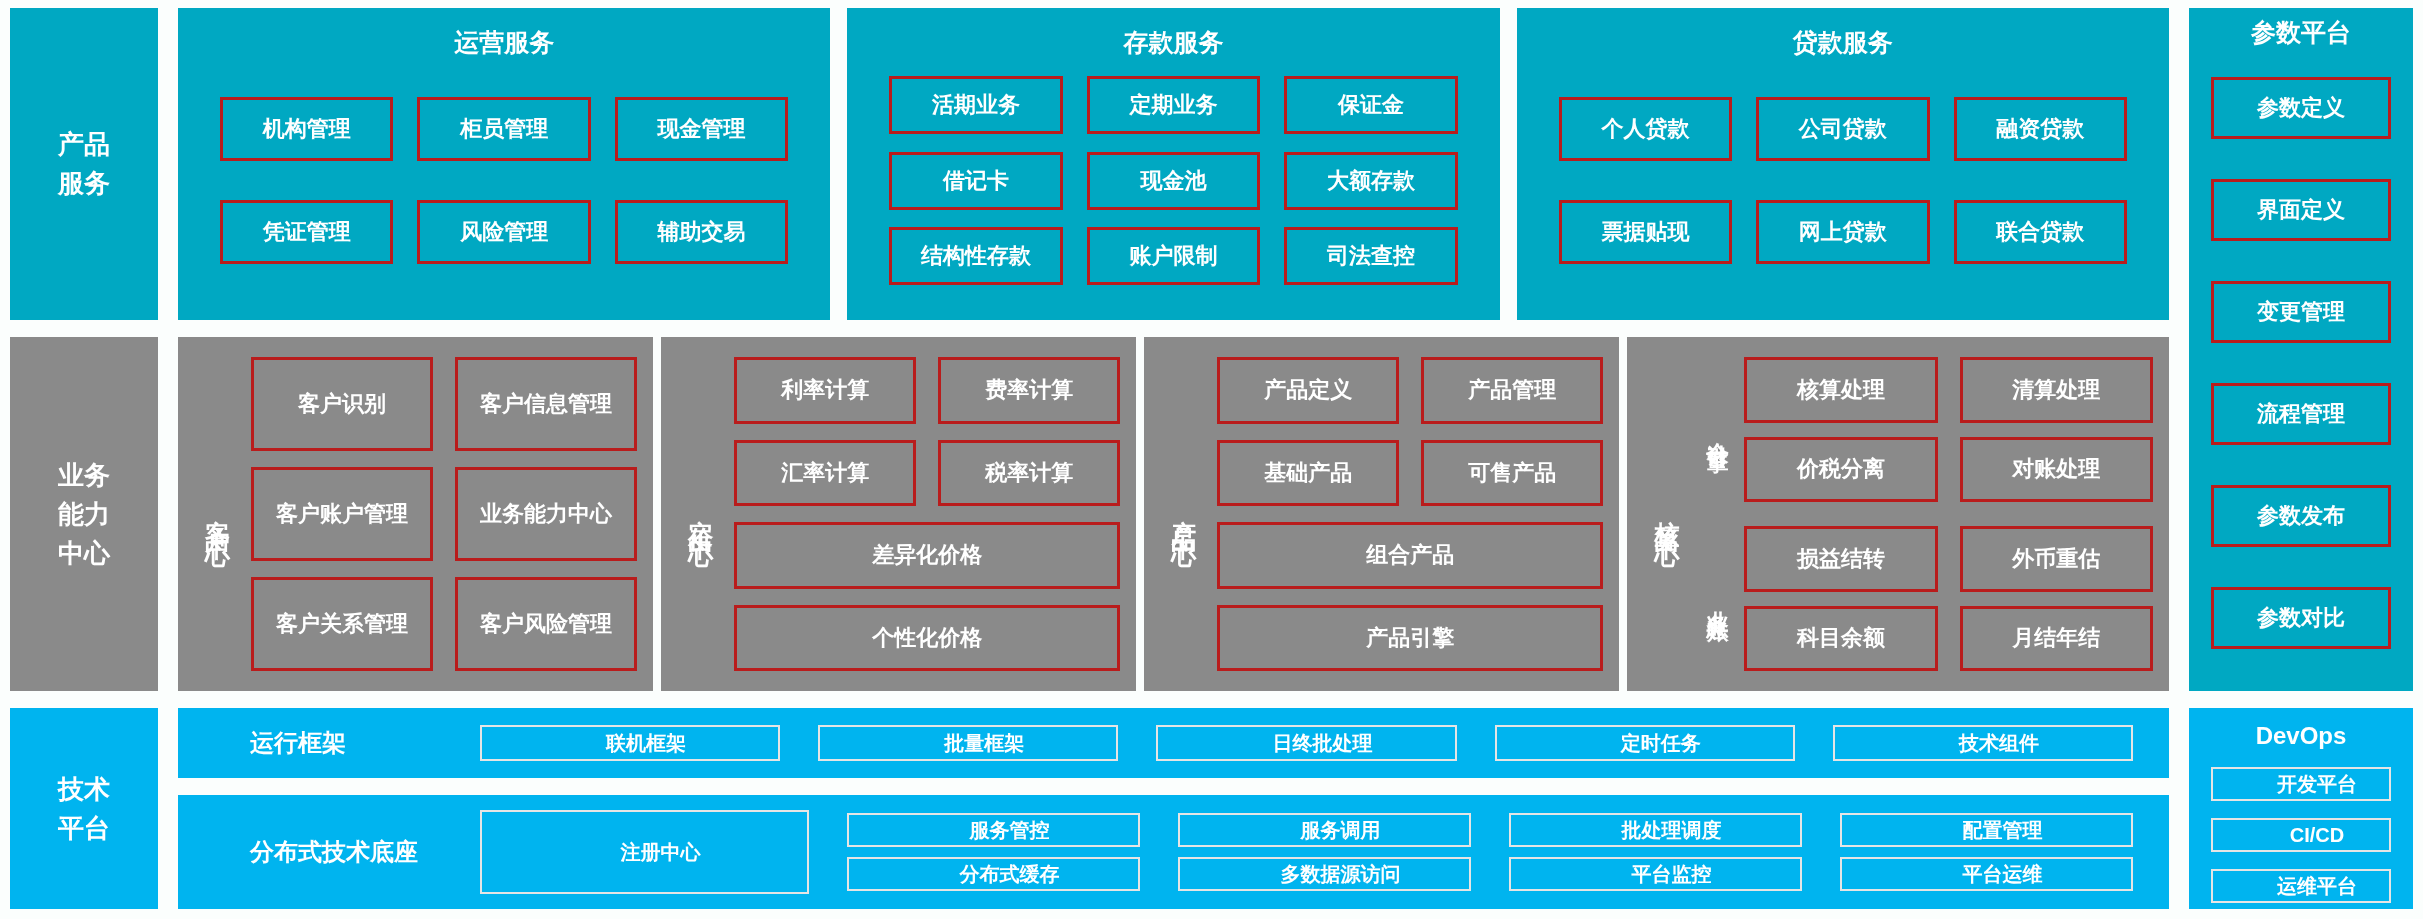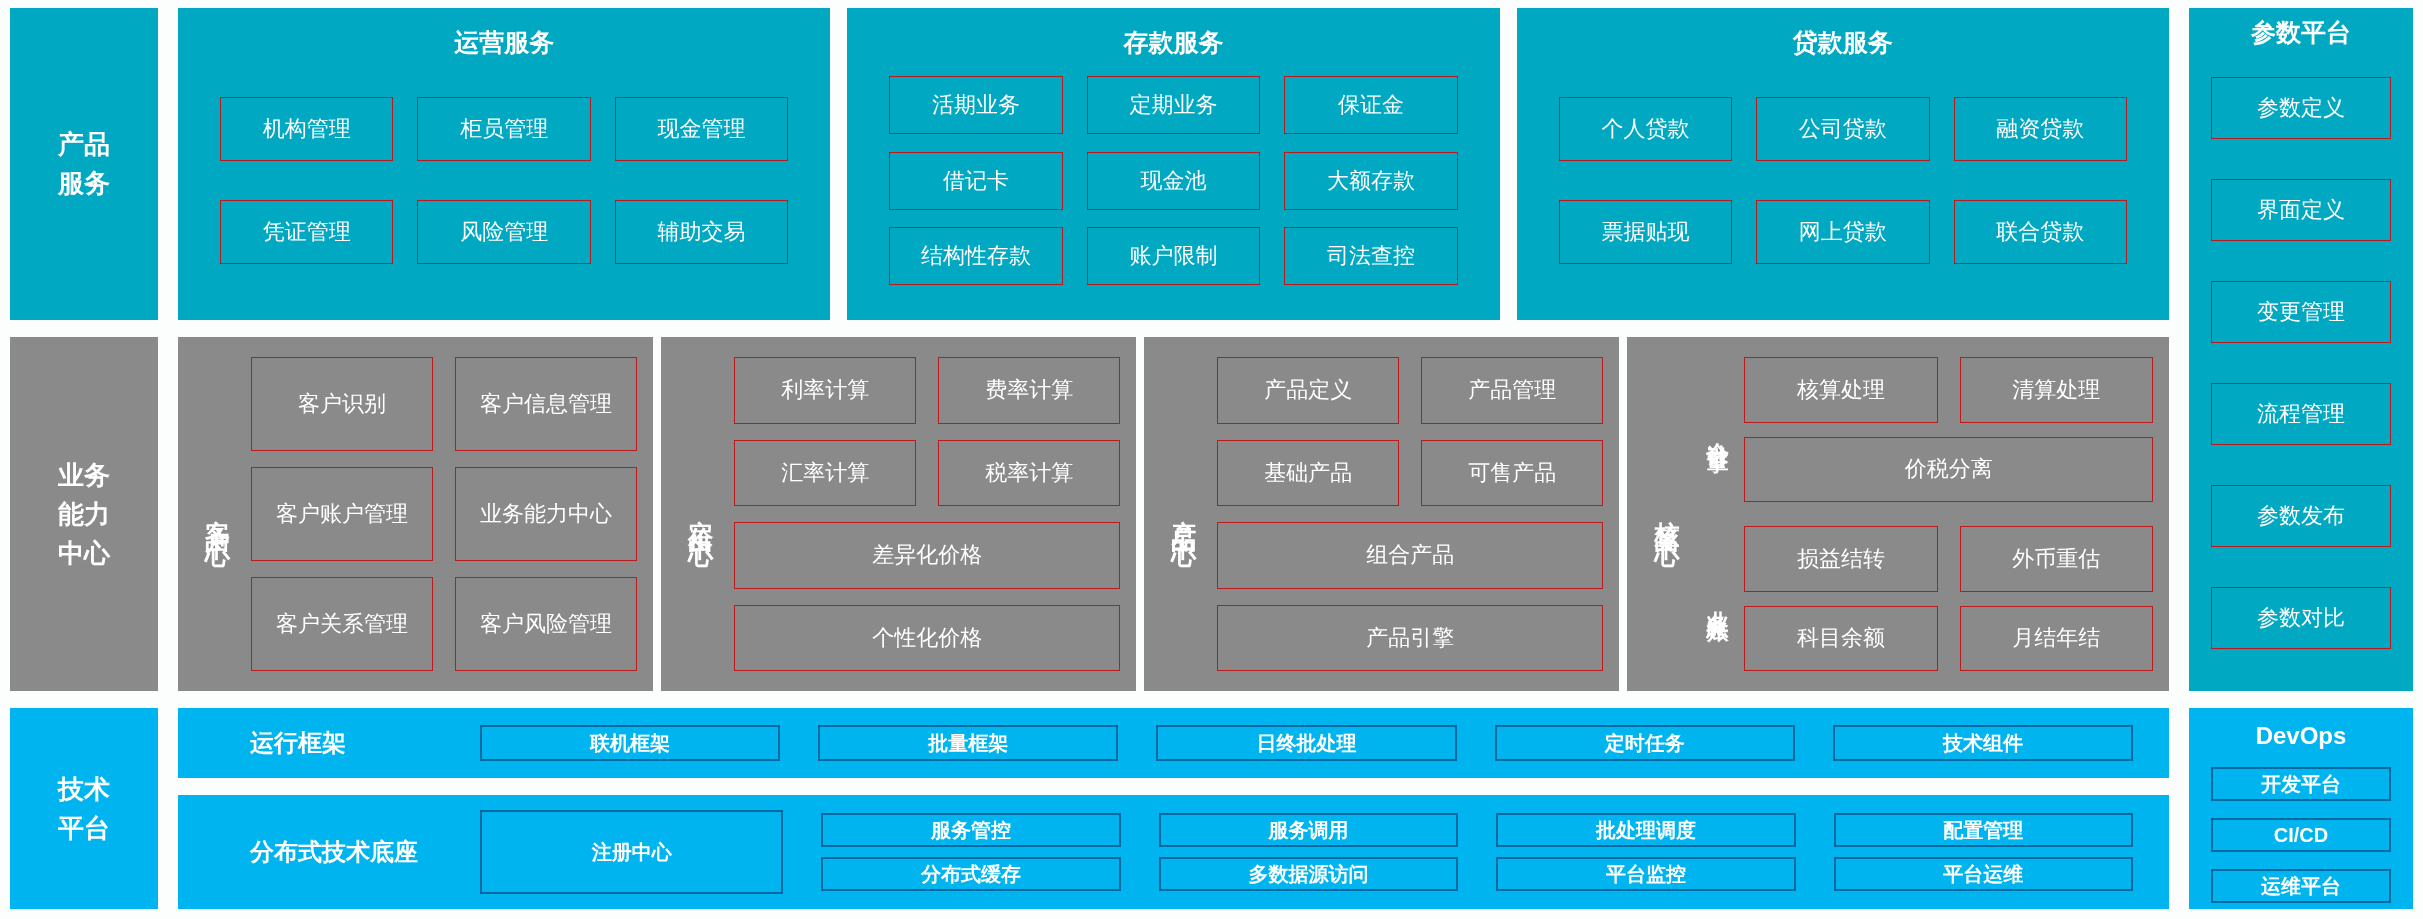--- a/index.html
+++ b/index.html
@@ -45,23 +45,23 @@
   }
   .side-label .wrap2 { width: 2.15em; word-break: break-all; text-align: center; line-height: 1.5; }
 
   
   .top-panels { display: flex; gap: 17px; }
   .panel { flex: 1; display: flex; flex-direction: column; color: var(--text_on_color, #fff); padding: 12px 42px 18px; }
   .panel-title { text-align: center; font-size: 25px; font-weight: bold; padding-top: 6px; }
   .panel-body { flex: 1; display: flex; flex-direction: column; justify-content: space-evenly; }
   .hrow { display: flex; gap: 24px; }
   .node {
-    flex: 1; height: 64px; border: 1px solid #b91c1c;
+    flex: 1; height: 64px; border: 3px solid #b91c1c;
     display: flex; align-items: center; justify-content: center;
-    font-size: 22px; font-weight: normal; text-align: left;
+    font-size: 22px; font-weight: bold; text-align: left;
   }
   .deposit .node { height: 58px; }
 
   
   .param { display: flex; flex-direction: column; color: var(--text_on_color, #fff); padding: 8px 22px 0; }
   .param-title { text-align: center; font-size: 25px; font-weight: bold; }
   .param-list { display: flex; flex-direction: column; gap: 40px; margin-top: 28px; }
   .param-list .node { flex: none; height: 62px; }
 
   
@@ -81,23 +81,23 @@
   .acct-group { flex: 1; display: flex; gap: 10px; }
   .acct-group .vwrap { padding: 0 2px; }
   .acct-group .vtext { font-size: 22px; letter-spacing: 3px; }
   .acct-grid { flex: 1; display: flex; flex-direction: column; gap: 14px; }
   .acct-grid .center-row { gap: 22px; }
 
   
   .bar { display: flex; align-items: center; color: var(--text_on_color, #fff); padding: 0 36px 0 72px; gap: 38px; }
   .bar-label { flex: 0 0 auto; min-width: 192px; font-size: 24px; font-weight: bold; }
   .tnode {
-    flex: 1; height: 36px; border: 2px solid #0369a1;
+    flex: 1; height: 36px; border: 2px solid #e5e5e5;
     display: flex; align-items: center; justify-content: center;
-    font-size: 20px; font-weight: bold; text-align: center;
+    font-size: 20px; font-weight: bold; text-align: center; padding-left: 32px;
   }
   .registry { flex: 1; height: 84px; }
   .dist-col { flex: 1; display: flex; flex-direction: column; gap: 10px; }
   .dist-col .tnode { flex: none; height: 34px; }
 
   
   .devops { display: flex; flex-direction: column; align-items: center; color: var(--text_on_color, #fff); padding: 14px 22px 0; gap: 17px; }
   .devops-title { font-size: 24px; font-weight: bold; }
   .devops .tnode { flex: none; width: 100%; height: 34px; }
 </style>
@@ -258,20 +258,21 @@
             <div class="vwrap">
               <div class="vtext">会计引擎</div>
             </div>
             <div class="acct-grid">
               <div class="center-row">
                 <div class="node">核算处理</div>
                 <div class="node">清算处理</div>
               </div>
               <div class="center-row">
                 <div class="node">价税分离</div>
+                <div class="node">对账处理</div>
               </div>
             </div>
           </div>
           <div class="acct-group">
             <div class="vwrap">
               <div class="vtext">业务总账</div>
             </div>
             <div class="acct-grid">
               <div class="center-row">
                 <div class="node">损益结转</div>

